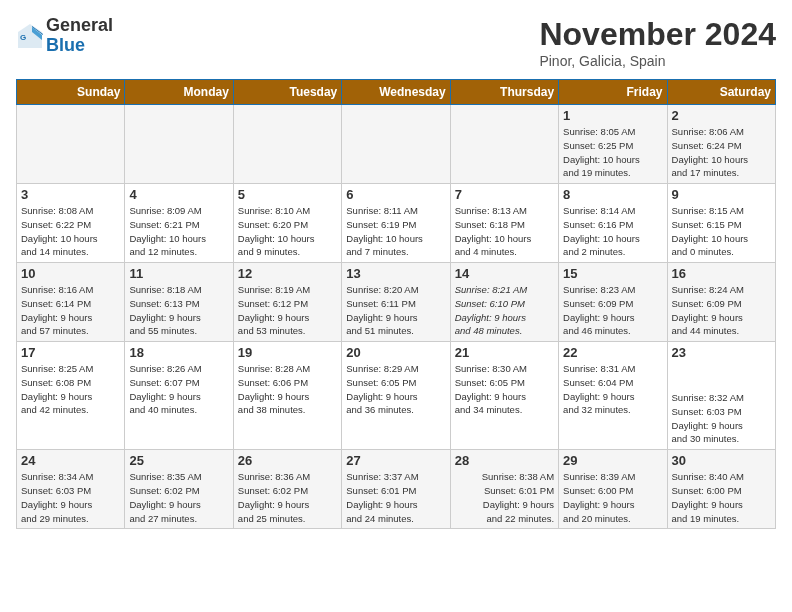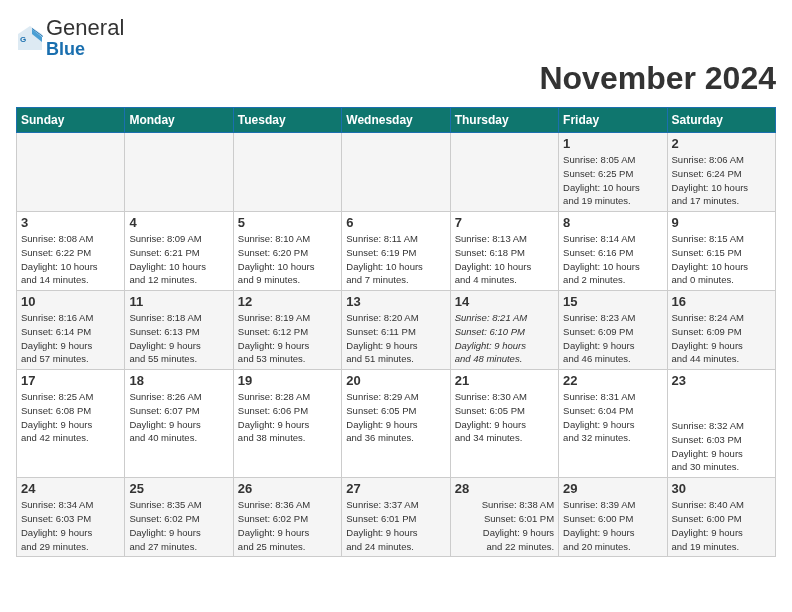--- a/index.html
+++ b/index.html
@@ -24,43 +24,42 @@
     .logo {
       display: flex;
       align-items: center;
     }
     .logo-icon {
       width: 28px;
       height: 28px;
       margin-right: 2px;
     }
     .title-block {
-      margin-top: 44px;
     }
     .month-title {
       font-size: 32px;
       font-weight: bold;
       color: #333;
     }
     .location {
       font-size: 14px;
       color: #555;
     }
     table {
       width: 100%;
       border-collapse: collapse;
       table-layout: fixed;
     }
     thead th {
-      background: #0f766e;
+      background: #a16207;
       color: #fff;
       font-size: 12px;
       font-weight: bold;
       padding: 5px 4px;
-      text-align: left;
+      text-align: right;
       border: 1px solid #1a6faf;
     }
     tbody td {
       vertical-align: top;
       border: 1px solid #ccc;
       padding: 3px 4px;
       font-size: 9.5px;
       color: #333;
       height: 78px;
       background: #fff;
@@ -94,30 +93,31 @@
   <div class="header">
     <div class="logo">
       <svg class="logo-icon" viewBox="0 0 28 28">
         <rect x="0" y="0" width="28" height="28" fill="white"></rect>
         <polygon points="14,2 26,10 26,26 2,26 2,10" fill="#1a6faf" opacity="0.15"></polygon>
         <polygon points="16,4 27,12 27,13 16,5" fill="#1a6faf"></polygon>
         <polygon points="16,5 26,13 26,18 16,10" fill="#4a9fd4"></polygon>
         <text x="4" y="18" font-size="8" font-weight="bold" fill="#1a6faf" font-family="Arial">G</text>
       </svg>
       <div>
-        <div style="font-size:22px;font-weight:normal;color:#333;line-height:1.1;">
+        <div style="font-size:18px;font-weight:bold;color:#333;line-height:1.1;">
           <span style="color:#333;">General</span>
         </div>
         <div style="font-size:18px;font-weight:bold;color:#1a6faf;line-height:1.1;">
           <span>Blue</span>
         </div>
       </div>
     </div>
     <div class="title-block">
       <div class="month-title">November 2024</div>
+      <div class="location">Pinor, Galicia, Spain</div>
     </div>
   </div>
 
   <table>
     <thead>
       <tr>
         <th>Sunday</th>
         <th>Monday</th>
         <th>Tuesday</th>
         <th>Wednesday</th>

